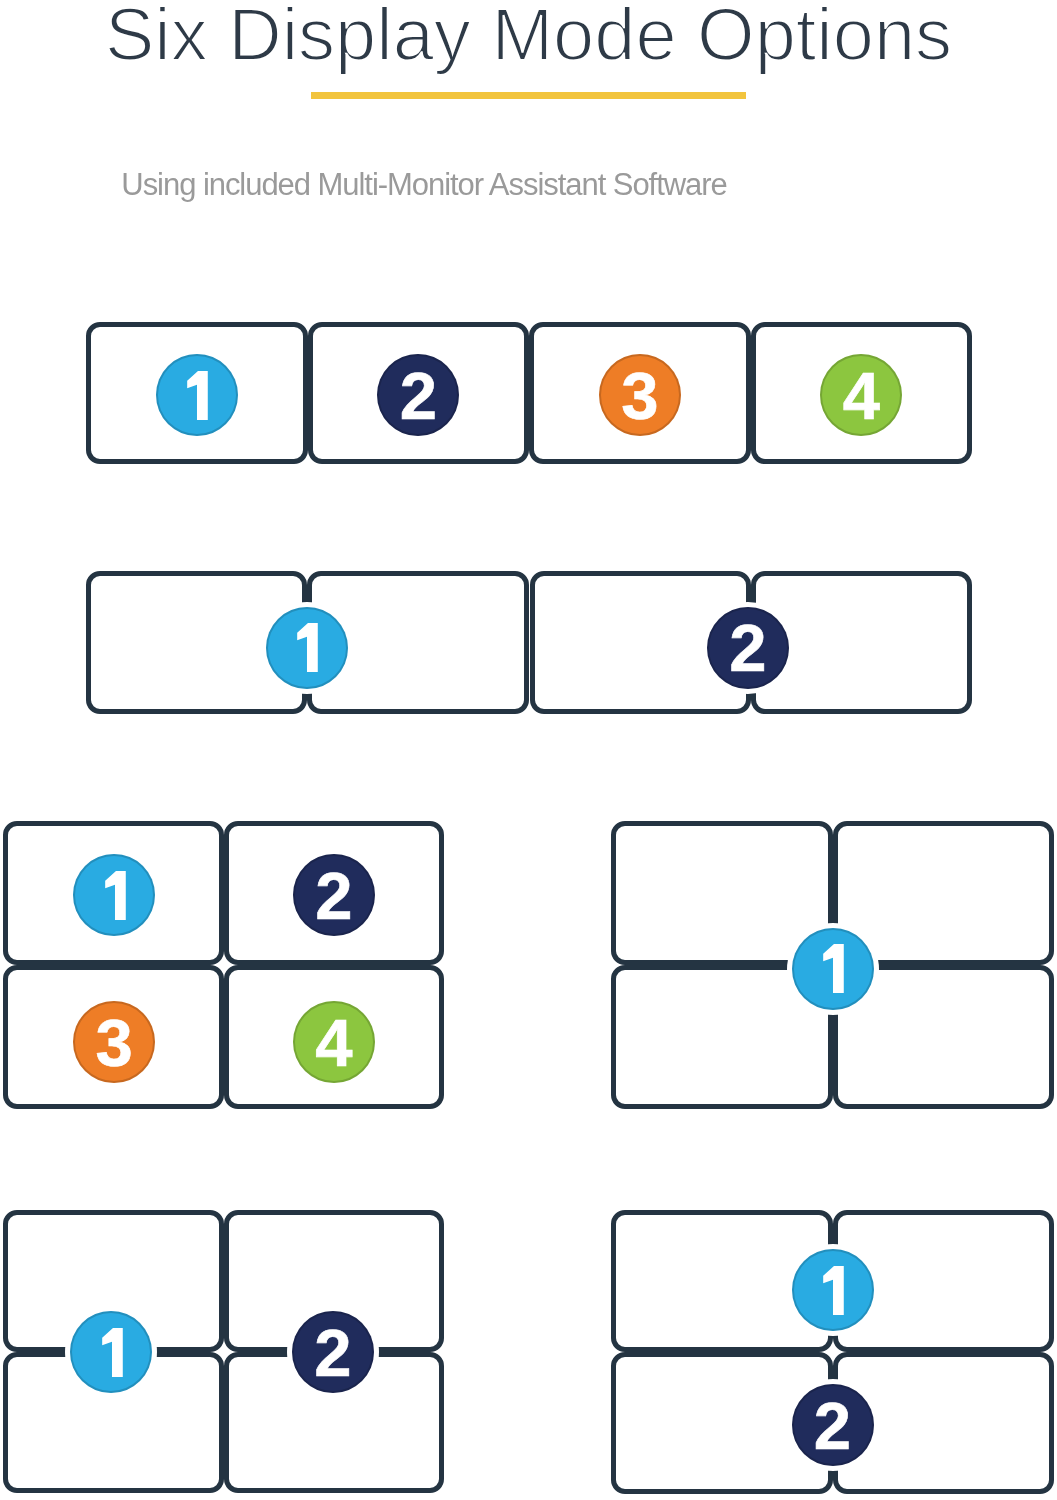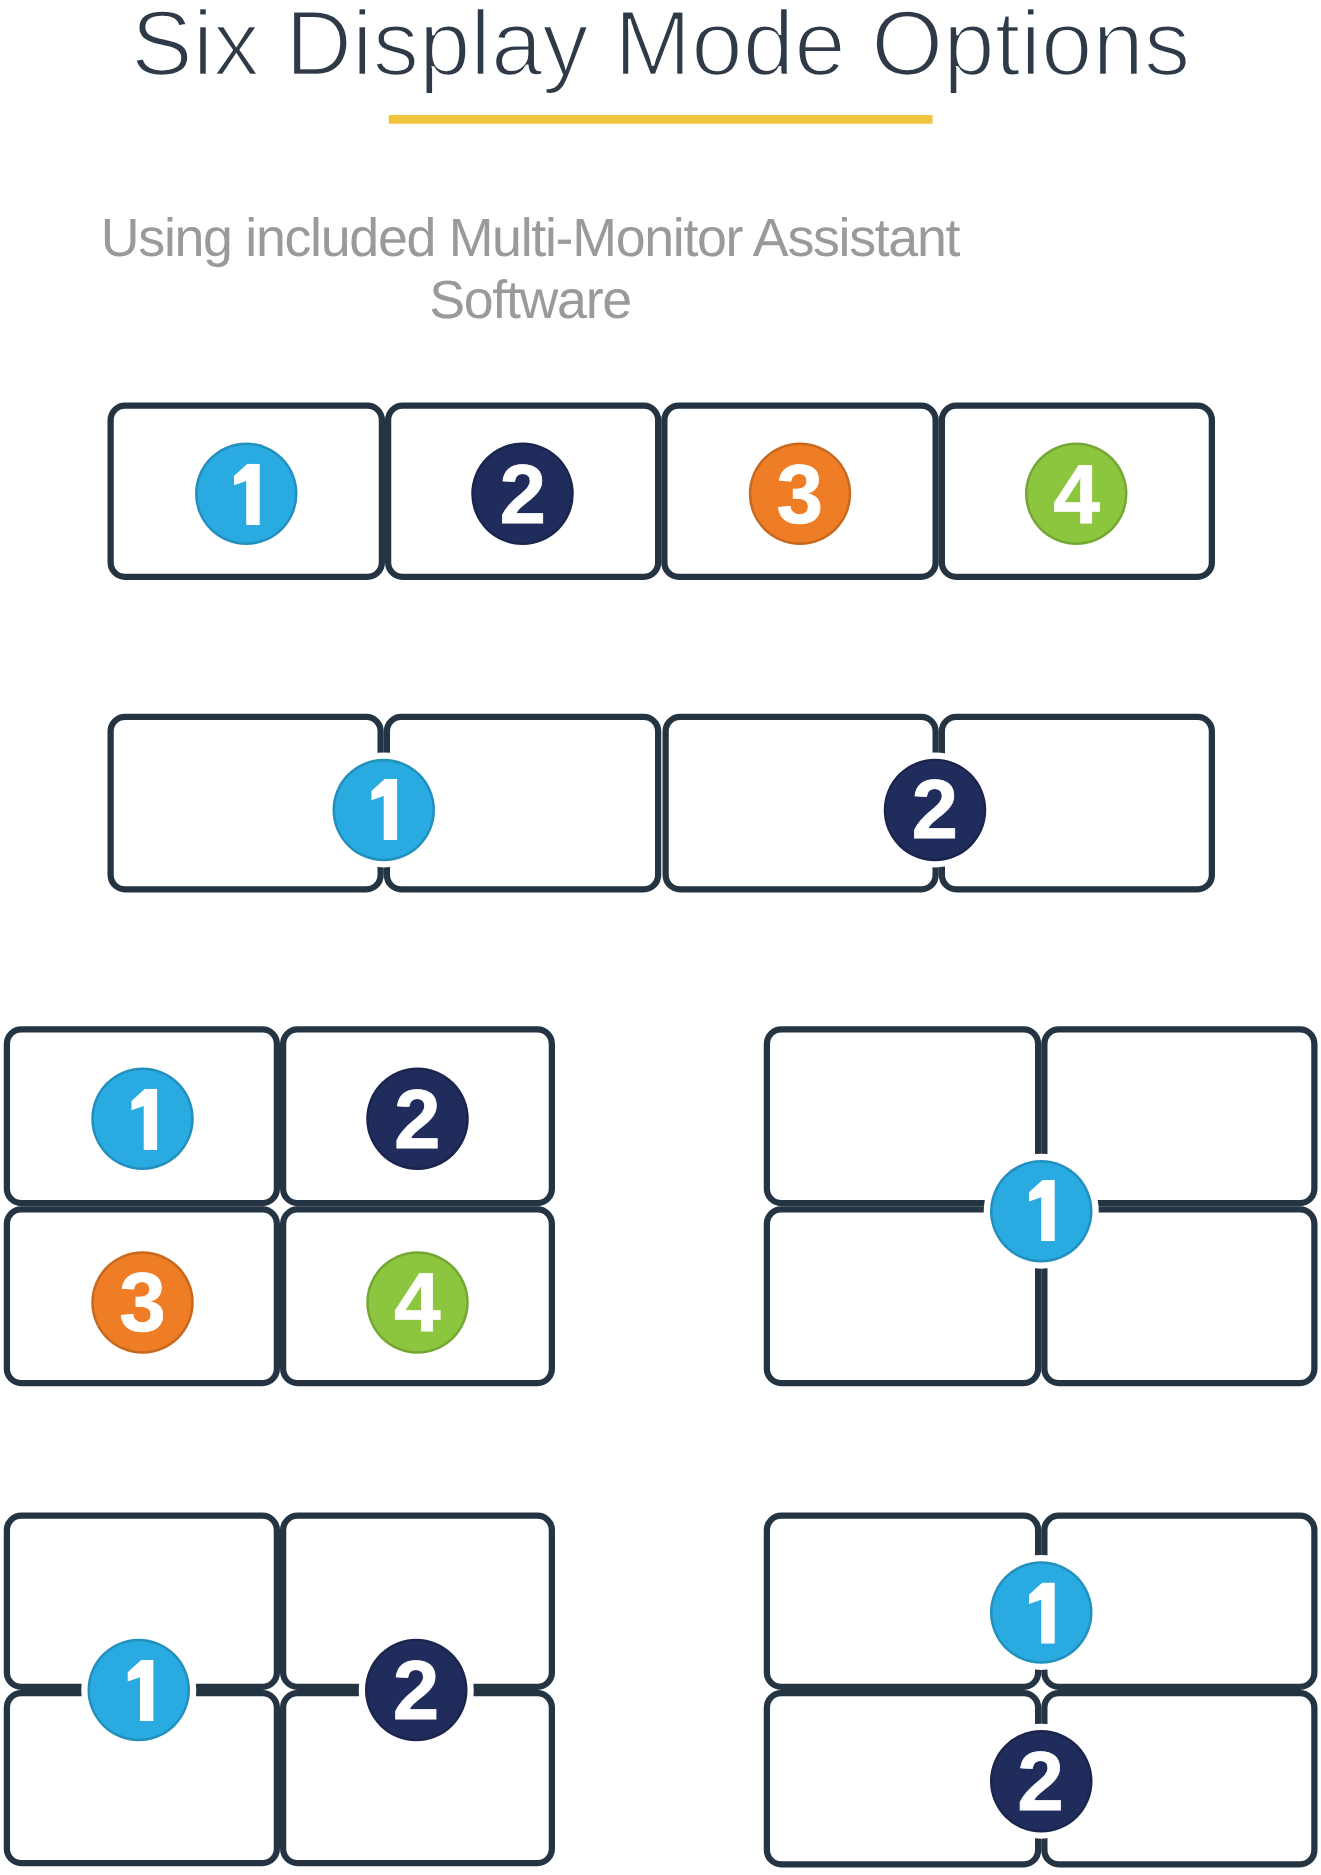--- a/index.html
+++ b/index.html
@@ -20,21 +20,21 @@
   .title-rule {
     position: absolute;
     left: 311px; top: 92px;
     width: 435px; height: 7px;
     background: #F2C43D;
   }
   .subtitle {
     position: absolute;
     left: 0; top: 167px; width: 848px;
     text-align: center;
-    font-size: 43px;
+    font-size: 31px;
     font-weight: 400;
     letter-spacing: -1.05px;
     color: #9A9A9A;
   }
 
   
   .mode { position: absolute; }
   .mode-1 { left: 86px;  top: 322px;  width: 886px; height: 142px; }
   .mode-2 { left: 86px;  top: 571px;  width: 886px; height: 143px; }
   .mode-3 { left: 3px;   top: 821px;  width: 441px; height: 288px; }

